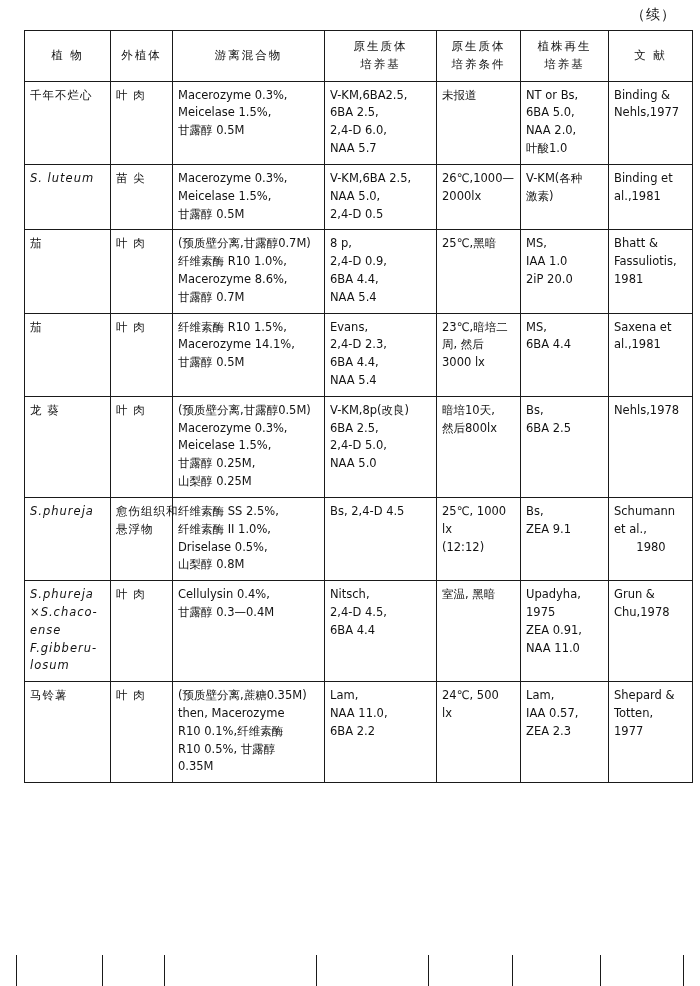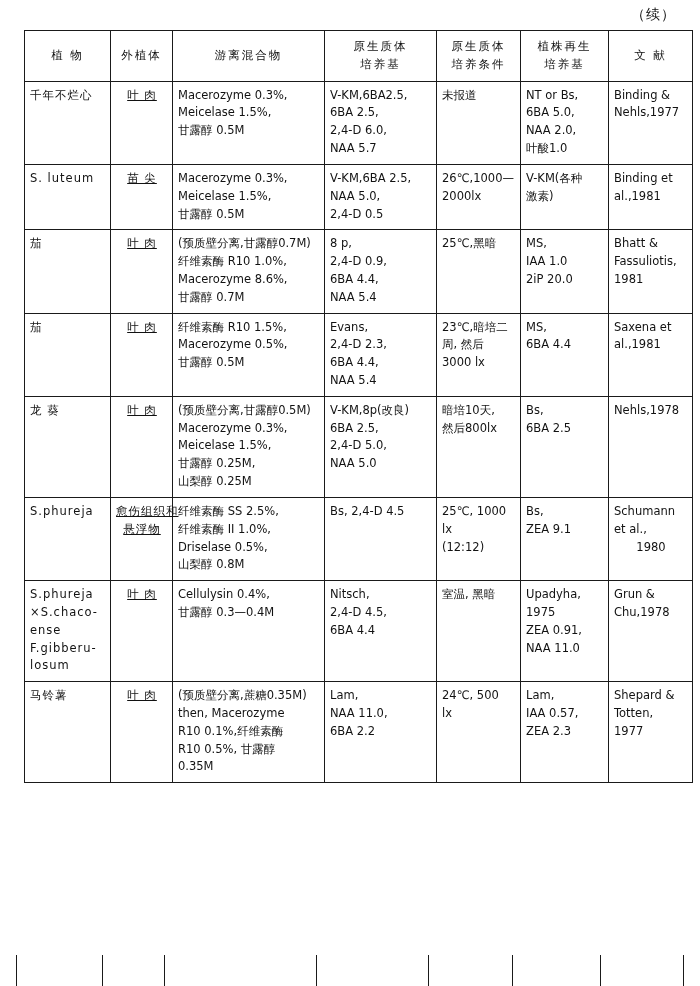--- a/index.html
+++ b/index.html
@@ -55,25 +55,25 @@
   }
   .col1 { width: 86px; }
   .col2 { width: 62px; }
   .col3 { width: 152px; }
   .col4 { width: 112px; }
   .col5 { width: 84px; }
   .col6 { width: 88px; }
   .col7 { width: 84px; }
 
   td.c1 { font-size: 12.5px; letter-spacing: 1px; margin-left: 36px; }
-  td.c2 { font-size: 12.5px; text-align: center; letter-spacing: 1px; text-decoration: underline; }
+  td.c2 { font-size: 12.5px; letter-spacing: 1px; }
   td.c7 { font-size: 11.5px; }
 
   .line { display: block; white-space: nowrap; }
-  .italic { }
+  .italic { font-style: italic; }
 
   
   .tail {
     position: absolute;
     left: 16px;
     width: 668px;
     box-sizing: border-box;
   }
   .tail-line {
     position: absolute;
@@ -228,21 +228,21 @@
 
       <tr>
         <td class="c1">
           <span class="line">茄</span>
         </td>
         <td class="c2">
           <span class="line">叶 肉</span>
         </td>
         <td>
           <span class="line">纤维素酶 R10 1.5%,</span>
-          <span class="line">Macerozyme 0.5%,</span>
+          <span class="line">Macerozyme 14.1%,</span>
           <span class="line">甘露醇 0.5M</span>
         </td>
         <td>
           <span class="line">Evans,</span>
           <span class="line">2,4-D 2.3,</span>
           <span class="line">6BA 4.4,</span>
           <span class="line">NAA 5.4</span>
         </td>
         <td>
           <span class="line">23℃,暗培二</span>

